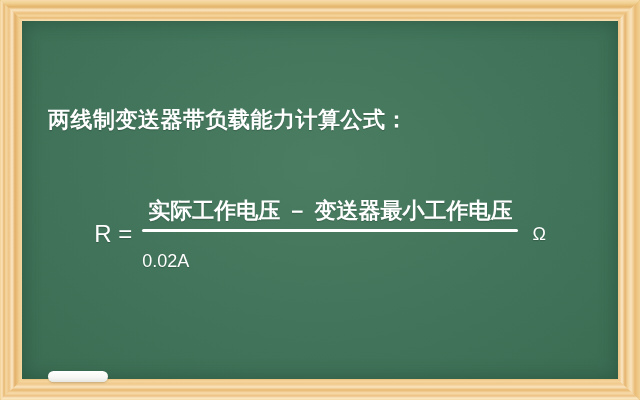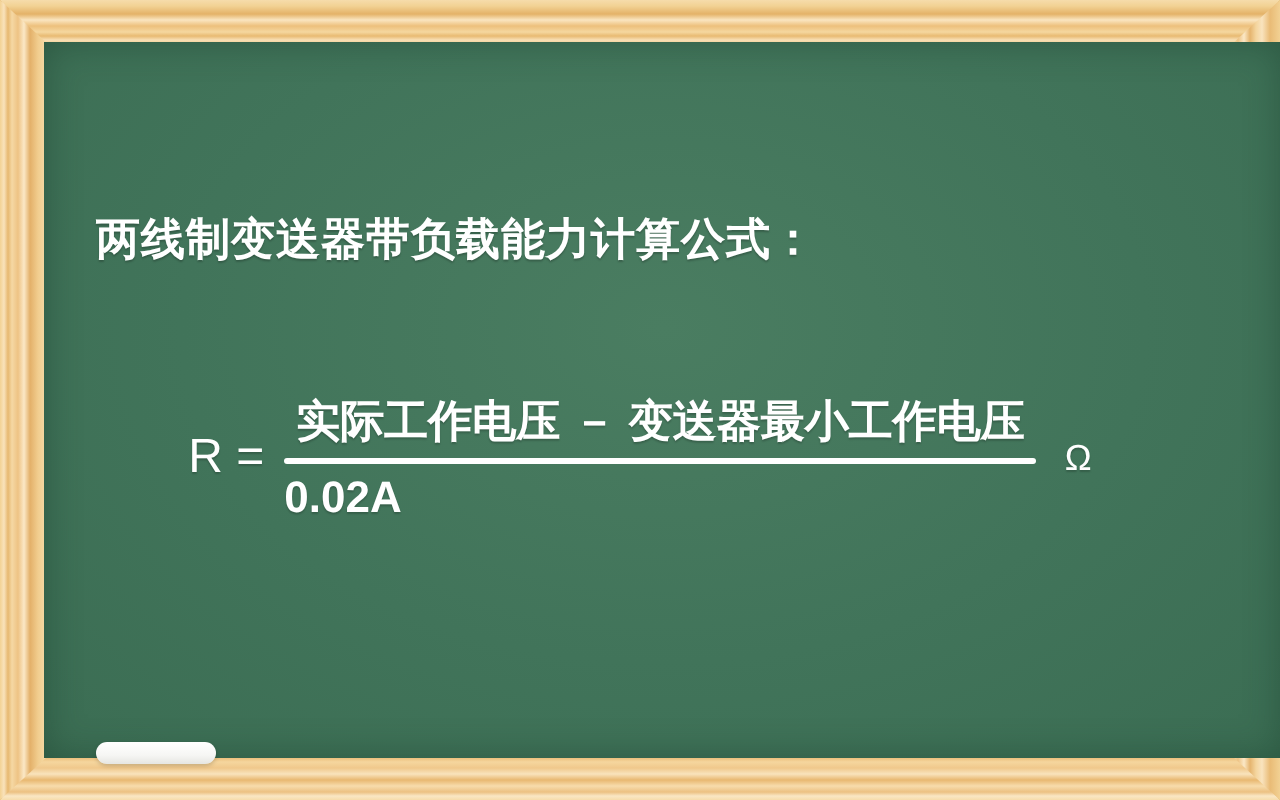--- a/index.html
+++ b/index.html
@@ -83,21 +83,20 @@
   
   .board {
     position: absolute;
     left: 22px;
     top: 21px;
     width: 596px;
     height: 358px;
     background:
       radial-gradient(ellipse at 50% 40%, #4a7d61 0%, #41745a 55%, #3b6d53 100%);
     box-shadow: inset 0 0 18px rgba(25,60,42,0.45);
-    padding-left: 23px;
   }
 
   
   .board-title {
     position: absolute;
     left: 26px;
     top: 84px;
     font-size: 22px;
     font-weight: 700;
     color: #ffffff;
@@ -136,26 +135,27 @@
     padding: 0 6px 3px 6px;
     text-shadow: 0 1px 1px rgba(0,0,0,0.2);
   }
   .frac-bar {
     width: 100%;
     height: 3px;
     background: #ffffff;
     border-radius: 2px;
   }
   .denominator {
-    font-size: 22px;
-    font-weight: 700;
+    font-size: 18px;
+    font-weight: 400;
     color: #ffffff;
     padding-top: 4px;
     white-space: nowrap;
     text-shadow: 0 1px 1px rgba(0,0,0,0.2);
+    margin-top: 15px;
   }
   .formula-unit {
     font-size: 18px;
     color: #ffffff;
     margin-left: 14px;
     white-space: nowrap;
     text-shadow: 0 1px 1px rgba(0,0,0,0.2);
   }
 
   

